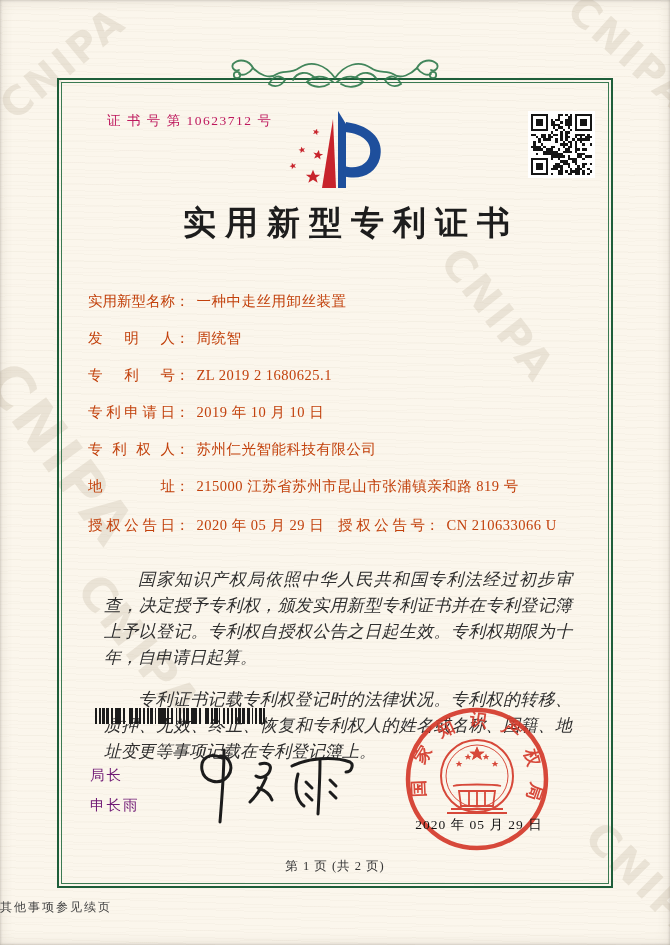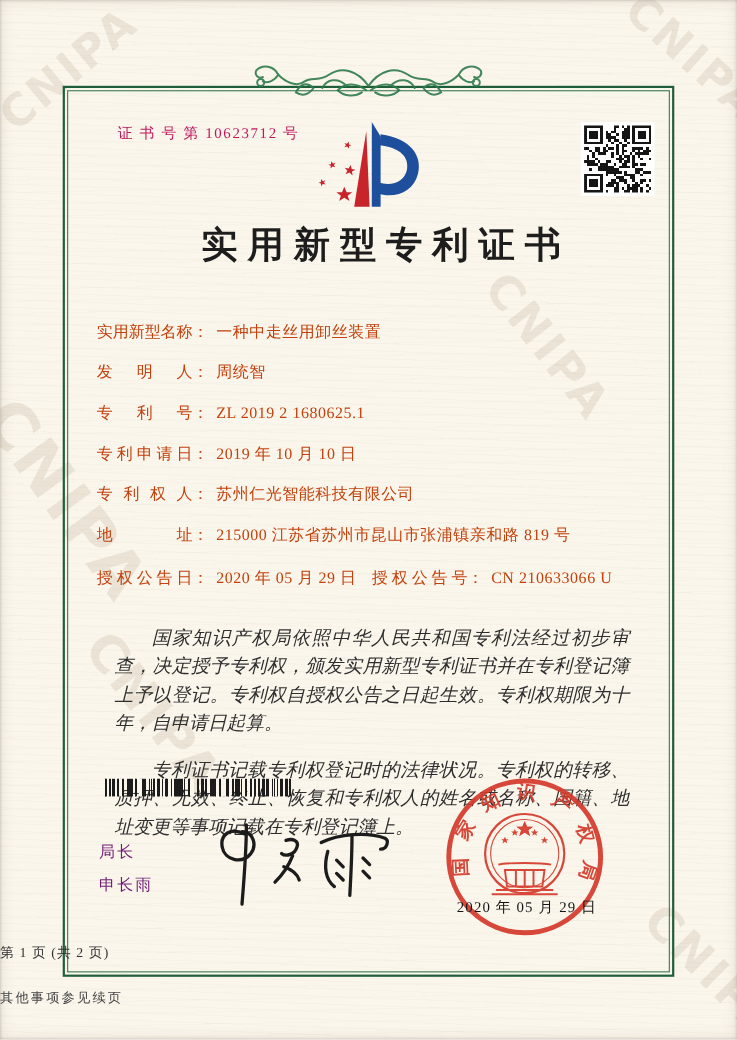--- a/index.html
+++ b/index.html
@@ -40,21 +40,21 @@
       repeating-linear-gradient(90deg, transparent 0 14px, #fbf6ec 14px 16px, transparent 16px 31px, #fbf6ec 31px 34px, transparent 34px 47px),
       repeating-linear-gradient(90deg,#1c1c1c 0 1.5px, transparent 1.5px 4px),
       repeating-linear-gradient(90deg,#1c1c1c 0 1px, transparent 1px 7px),
       repeating-linear-gradient(90deg,#1c1c1c 0 2px, transparent 2px 11px);}
   .director{position:absolute;left:90px;top:760px;z-index:4;font-size:14.5px;
             color:#701a75;line-height:30px;letter-spacing:2px;}
   .sig{position:absolute;left:188px;top:744px;z-index:4;}
   .seal{position:absolute;left:391px;top:694px;z-index:5;opacity:.92;}
   .seal-date{position:absolute;left:408px;top:816px;width:142px;text-align:center;
              font-size:13.5px;color:#151515;letter-spacing:1px;z-index:6;}
-  .pageinfo{position:absolute;left:0;top:858px;width:670px;text-align:left;
+  .pageinfo{position:absolute;left:0;top:858px;width:670px;text-align:center;
             font-size:12.5px;color:#333;letter-spacing:1px;z-index:4;}
   .note{position:absolute;left:0;top:899px;width:670px;text-align:left;
         font-size:12px;color:#444;letter-spacing:2px;z-index:4;}
 </style>
 </head>
 <body>
 
 <div class="page">
 
   <span class="wm" style="left:-12px;top:40px;font-size:40px;transform:rotate(-40deg);">CNIPA</span>

